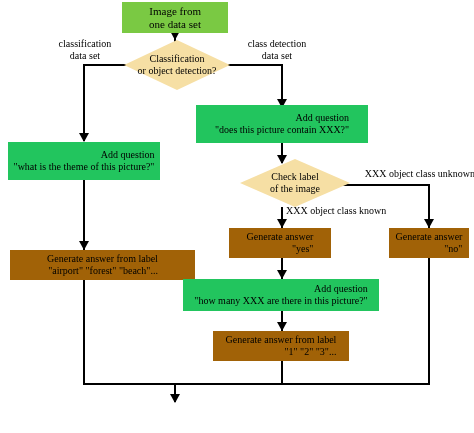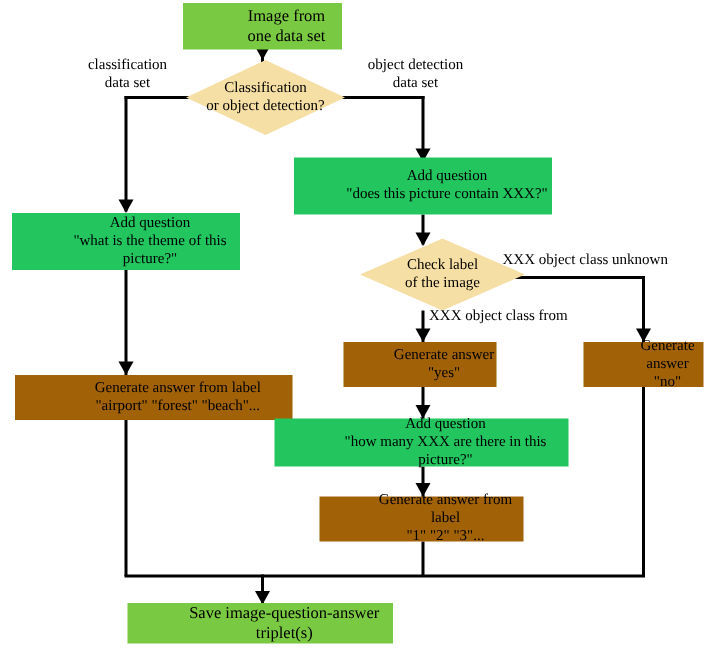--- a/index.html
+++ b/index.html
@@ -16,26 +16,25 @@
     overflow: hidden;
   }
   
   .node {
     position: absolute;
     box-sizing: border-box;
     display: flex;
     flex-direction: column;
     align-items: center;
     justify-content: center;
-    text-align: center;
+    text-align: right;
     color: #000000;
     line-height: 1.18;
     white-space: pre-line;
     z-index: 3;
-    padding-left: 32px;
   }
   .rect {
     border: 0;
   }
   .green  { background: #7ac943; }
   .pink   { background: #22c55e; }
   .blue   { background: #a16207; }
 
   
   .diamond {
@@ -133,26 +132,26 @@
   <div class="vline" style="left:428px; top:258px; height:126px;"></div>
 
   <div class="hline" style="left:83px; top:383px; width:347px;"></div>
 
   <div class="vline" style="left:174px; top:383px; height:19px;"></div>
   <div class="arrow-down" style="left:170px; top:394px;"></div>
 
   <div class="edge-label" style="left:40px; top:38px; width:90px; font-size:10px;">classification
 data set</div>
 
-  <div class="edge-label" style="left:222px; top:38px; width:110px; font-size:10px;">object detection
+  <div class="edge-label" style="left:222px; top:38px; width:110px; font-size:10px;">class detection
 data set</div>
 
-  <div class="edge-label" style="left:335px; top:168px; width:140px; font-size:10px; text-align:left;">XXX object class unknown</div>
+  <div class="edge-label" style="left:335px; top:168px; width:140px; font-size:10px; text-align:right;">XXX object class unknown</div>
 
-  <div class="edge-label" style="left:286px; top:205px; width:150px; font-size:10px; text-align:left;">XXX object class  from</div>
+  <div class="edge-label" style="left:286px; top:205px; width:150px; font-size:10px; text-align:left;">XXX object class  known</div>
 
   <div class="node rect green" style="left:122px; top:2px; width:106px; height:31px; font-size:11px;">Image from
 one data set</div>
 
   <div class="diamond" style="left:124px; top:40px; width:106px; height:50px;">
     <div class="dshape"></div>
     <div class="dlabel" style="font-size:10px;">Classification
 or object detection?</div>
   </div>
 
@@ -176,15 +175,14 @@
 
   <div class="node rect blue" style="left:389px; top:228px; width:80px; height:30px; font-size:10px;">Generate answer
 "no"</div>
 
   <div class="node rect pink" style="left:183px; top:279px; width:196px; height:32px; font-size:10px;">Add question
 "how many XXX are there in this picture?"</div>
 
   <div class="node rect blue" style="left:213px; top:331px; width:136px; height:30px; font-size:10px;">Generate answer from label
 "1" "2" "3"...</div>
 
-  <div class="node rect green" style="left:85px; top:402px; width:177px; height:27px; font-size:11px;">Save image-question-answer triplet(s)</div>
 
 </div>
 
 </body></html>

